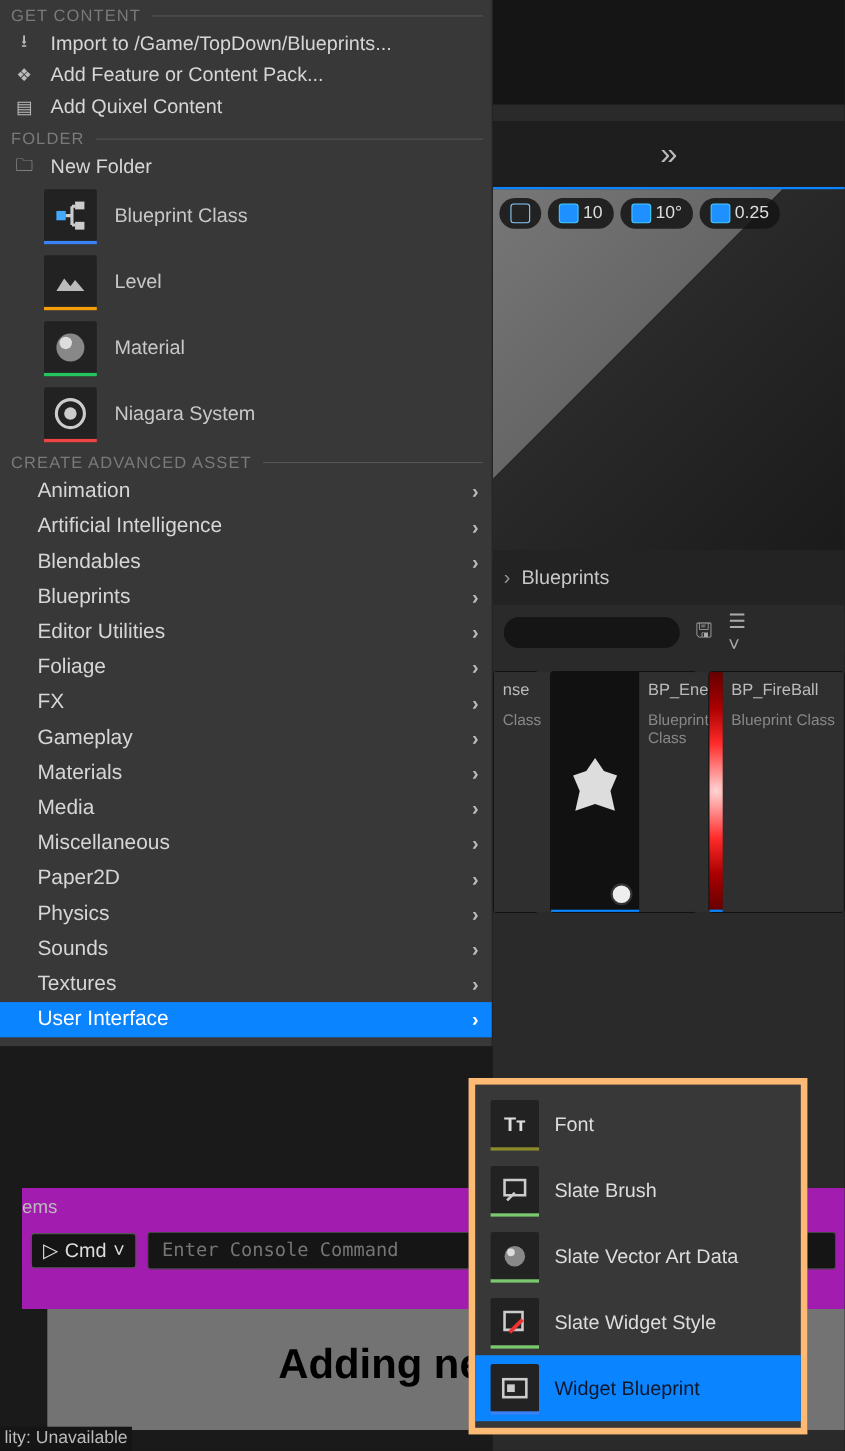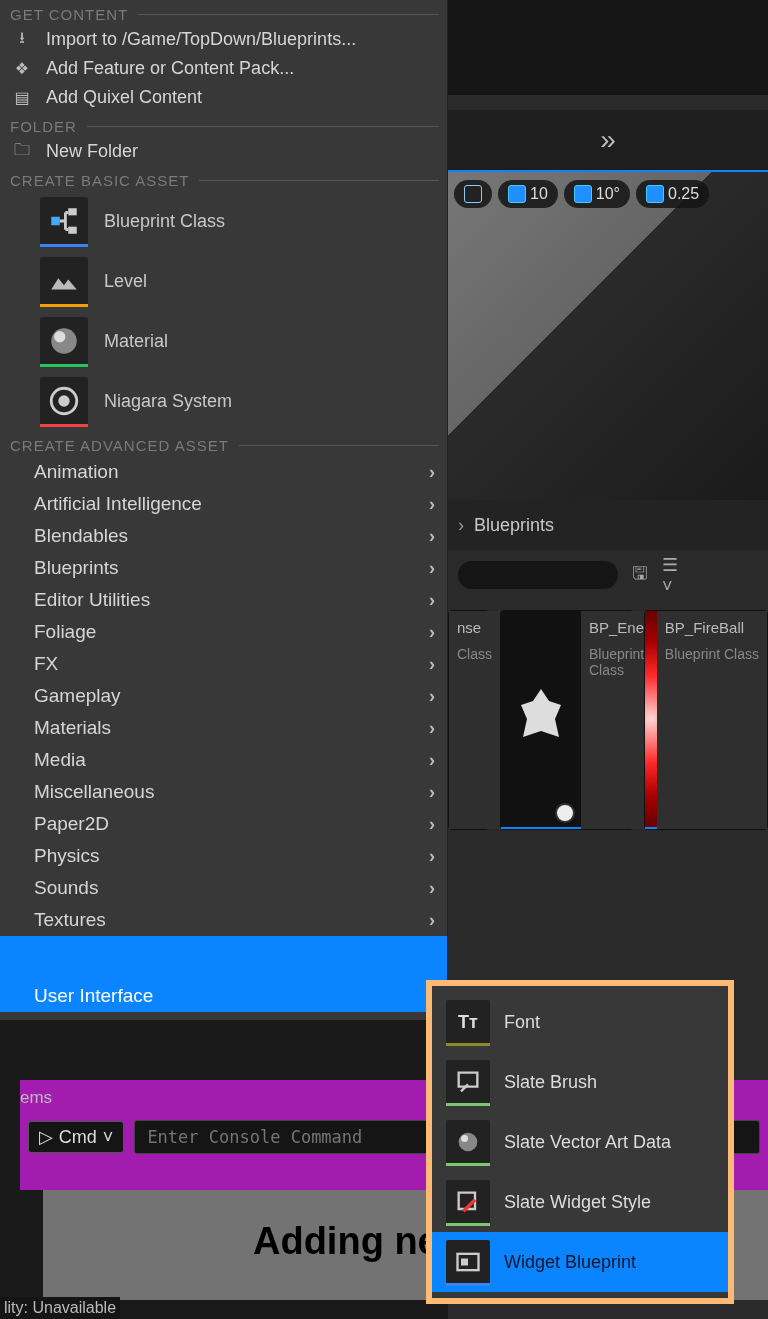--- a/index.html
+++ b/index.html
@@ -44,21 +44,21 @@
 .basic-icon::after { content:""; position:absolute; left:0; right:0; bottom:-2px; height:3px; }
 .ic-bp::after { background:#3b82f6; }
 .ic-lvl::after { background:#f59e0b; }
 .ic-mat::after { background:#22c55e; }
 .ic-nia::after { background:#ef4444; }
 .basic-icon svg { width:34px; height:34px; }
 .adv-item { display:flex; align-items:center; justify-content:space-between; padding:5px 12px 5px 34px; }
 .adv-item .lbl { color:#d6d6d6; font-size:19px; }
 .adv-item .arrow { color:#bbb; font-size:18px; font-weight:bold; }
 .adv-item.selected { background:#0a84ff; }
-.adv-item.selected .lbl, .adv-item.selected .arrow { color:#fff;margin-top:44px; }
+.adv-item.selected .lbl, .adv-item.selected .arrow { color:#fff; }
 
 
 .console { position:absolute; left:0; top:1080px; right:0; height:110px; background:#a21caf;margin-left:20px; }
 .cons-tabs { padding:8px 0 8px 0; color:#bbb; font-size:17px; }
 .cons-row { display:flex; align-items:center; gap:10px; padding:4px 8px; }
 .cons-cmd { display:flex; align-items:center; gap:6px; background:#151515; border:1px solid #555; border-radius:3px; padding:4px 10px; color:#ddd; }
 .cons-input { flex:1; background:#151515; border:1px solid #444; border-radius:3px; padding:6px 12px; color:#666; font-family:monospace; font-size:17px; }
 .white-strip { position:absolute; left:43px; top:1190px; right:0; height:110px; background:#737373; color:#000; display:flex; padding:30px 0 0 210px; font-weight:800; font-size:38px; }
 .status { position:absolute; left:0; bottom:0; font-size:16px; color:#bbb; background:#151515; padding:2px 4px; }
 
@@ -162,24 +162,20 @@
 
   <div class="ctx-hdr">
       <span class="ctx-hdr-label">FOLDER</span>
       <span class="ctx-hdr-line"></span>
     </div>
   <div class="ctx-item">
       <span class="sm-icon">🗀</span>
       <span class="lbl">New Folder</span>
     </div>
 
-  <div class="ctx-hdr">
-      <span class="ctx-hdr-label">CREATE BASIC ASSET</span>
-      <span class="ctx-hdr-line"></span>
-    </div>
   <div class="basic-item">
       <span class="basic-icon ic-bp">
         <svg viewBox="0 0 24 24">
           <rect x="3" y="9" width="6" height="6" fill="#4af"></rect>
           <rect x="15" y="3" width="6" height="5" fill="#ccc"></rect>
           <rect x="15" y="16" width="6" height="5" fill="#ccc"></rect>
           <path d="M9 12h4M13 6h2M13 18h2M13 6v12" stroke="#ccc" stroke-width="2" fill="none"></path>
         </svg>
       </span>
       <span class="lbl">Blueprint Class</span>

